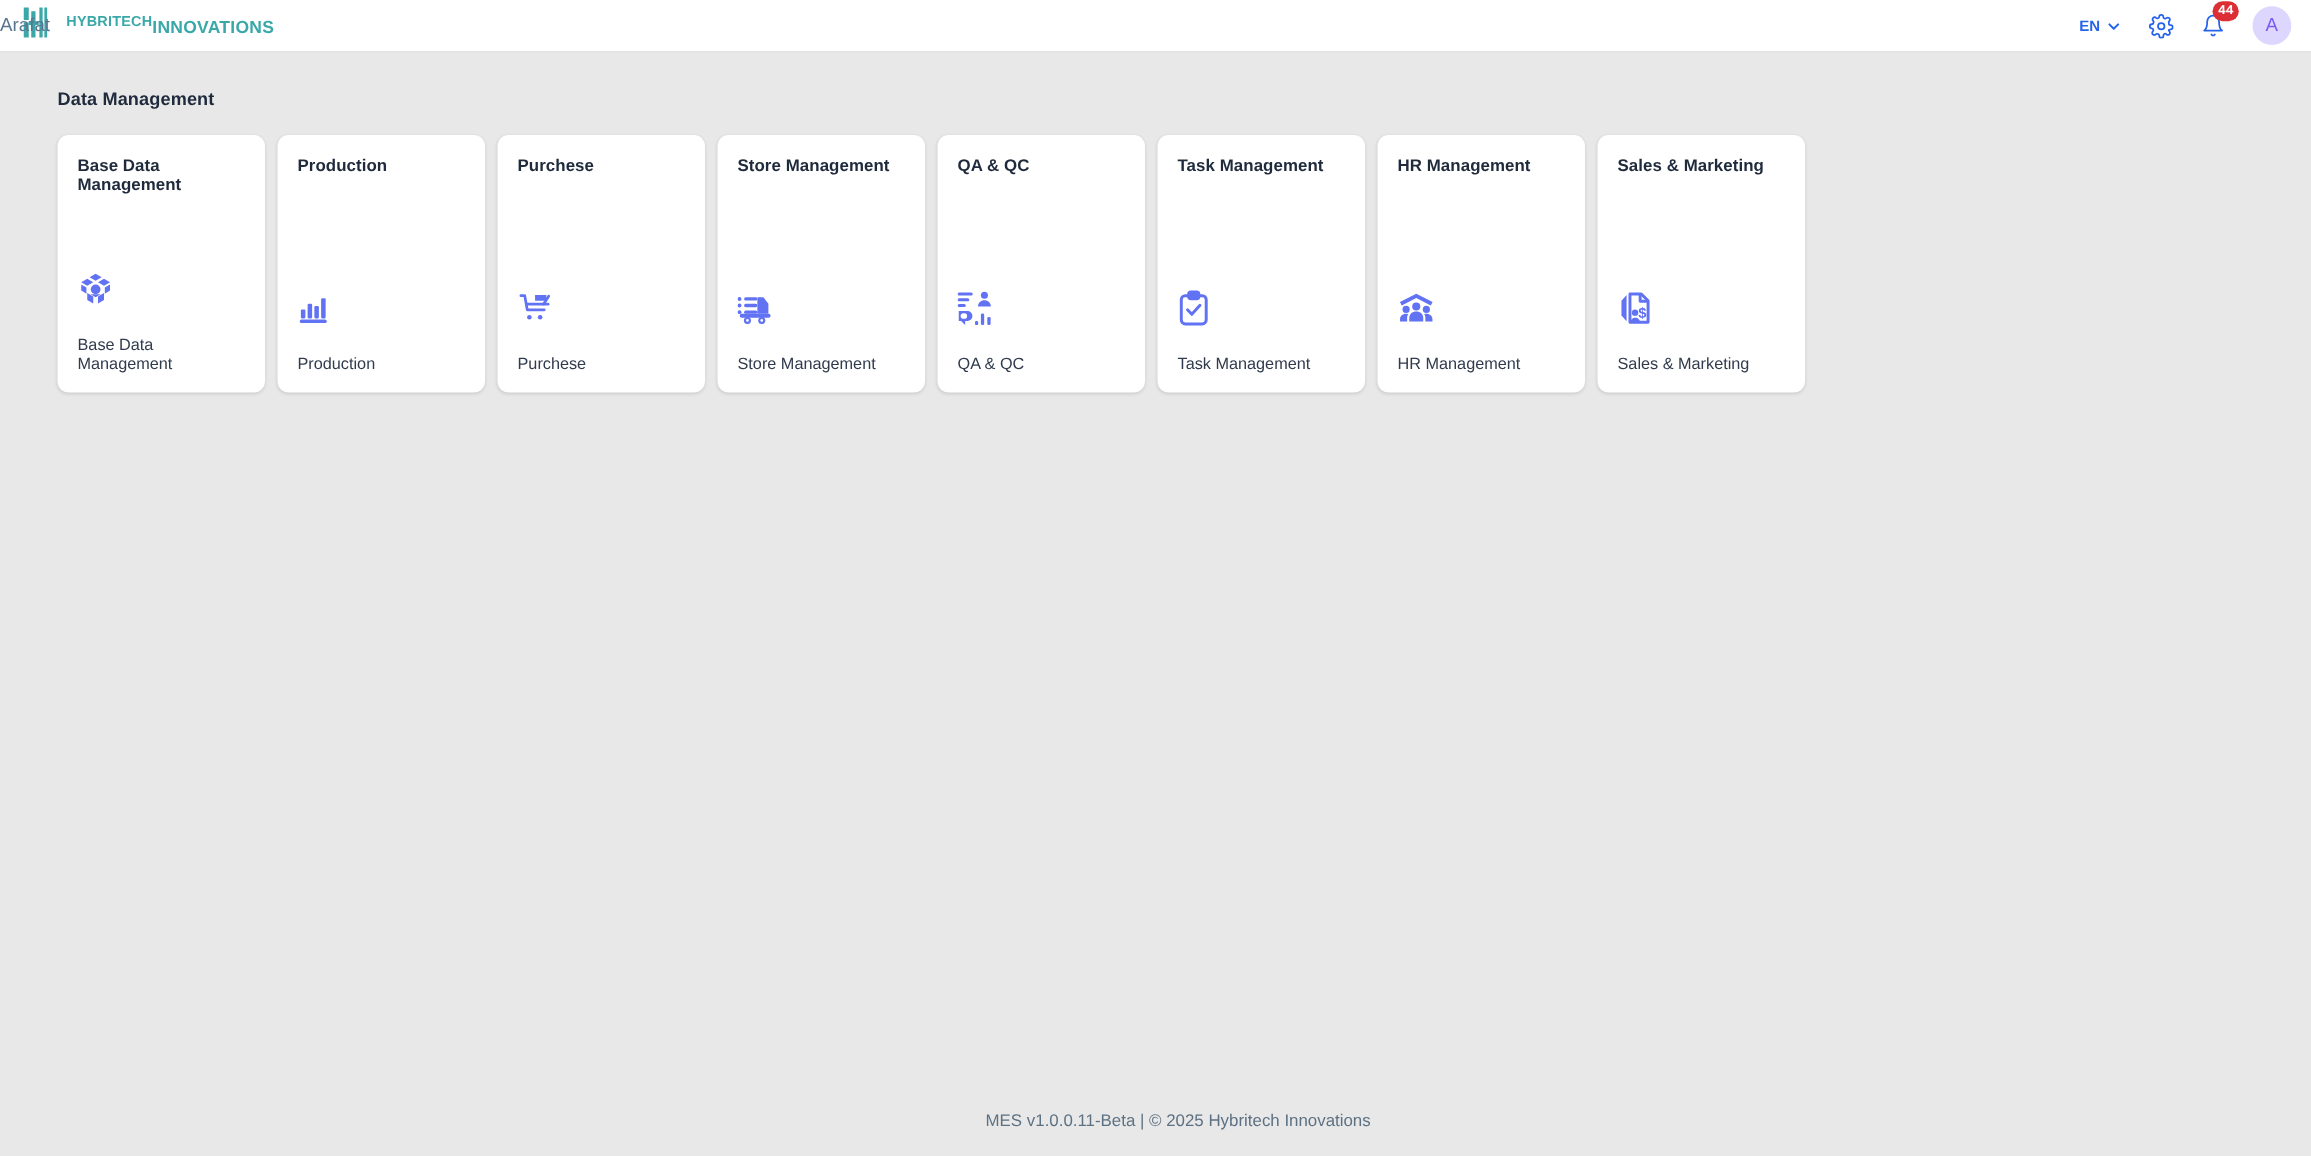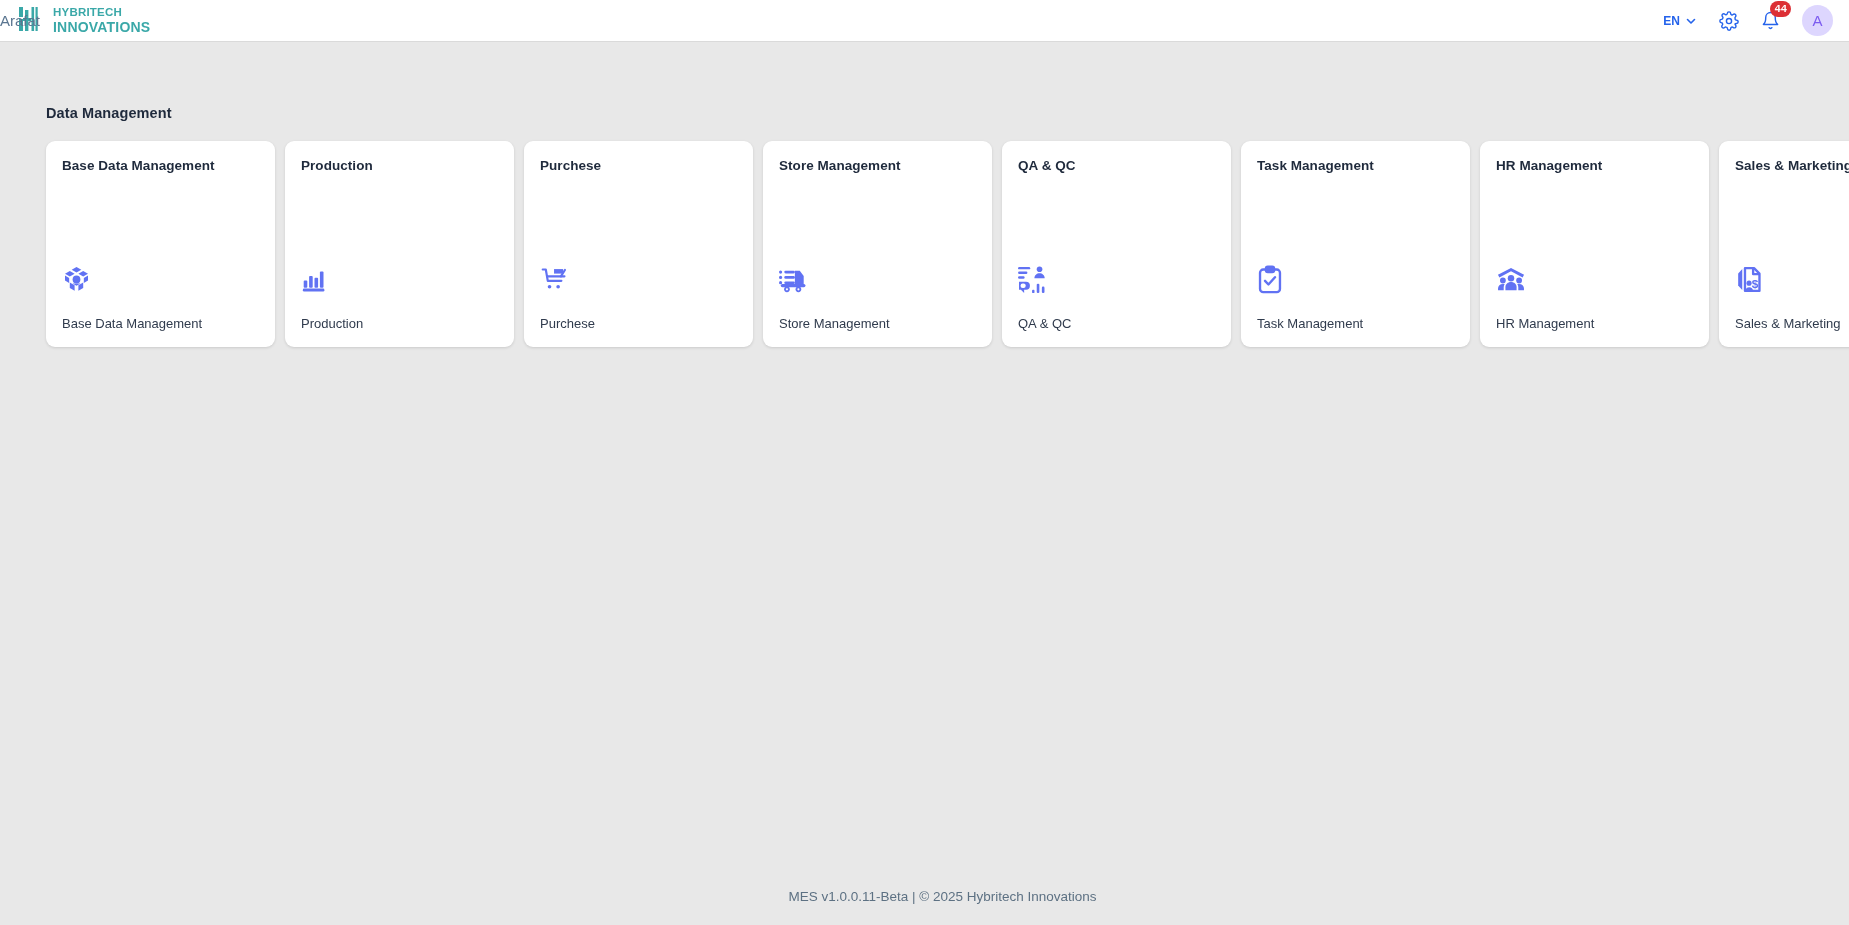--- a/index.html
+++ b/index.html
@@ -33,21 +33,21 @@
     display: flex;
     align-items: center;
     gap: 5px;
     flex: 0 0 auto;
   }
 
   .brand-mark { display: block; }
 
   .brand-text {
     display: flex;
-    flex-direction: column;
+    flex-direction: row;
     line-height: 1.0;
   }
   .brand-line1 {
     font-size: 11.5px;
     font-weight: 700;
     letter-spacing: 0.2px;
     color: #3aa8a8;
   }
   .brand-line2 {
     font-size: 14px;
@@ -123,39 +123,38 @@
     align-items: center;
     justify-content: center;
     font-size: 15px;
     font-weight: 500;
     cursor: pointer;
   }
 
   
   .main {
     padding: 30px 50px 0 46px;
-    margin-top: 33px;
   }
 
   .section-title {
     font-size: 14.5px;
     font-weight: 700;
     color: #1f2a3c;
     margin-bottom: 20px;
     letter-spacing: 0.1px;
   }
 
   .card-grid {
     display: flex;
     gap: 10px;
     align-items: stretch;
   }
 
   .card {
-    width: 229px;
+    width: 166px;
     height: 206px;
     background: #ffffff;
     border-radius: 9px;
     box-shadow: 0 1px 3px rgba(0,0,0,0.13);
     padding: 17px 16px 16px 16px;
     display: flex;
     flex-direction: column;
     cursor: pointer;
     flex: 0 0 auto;
   }

